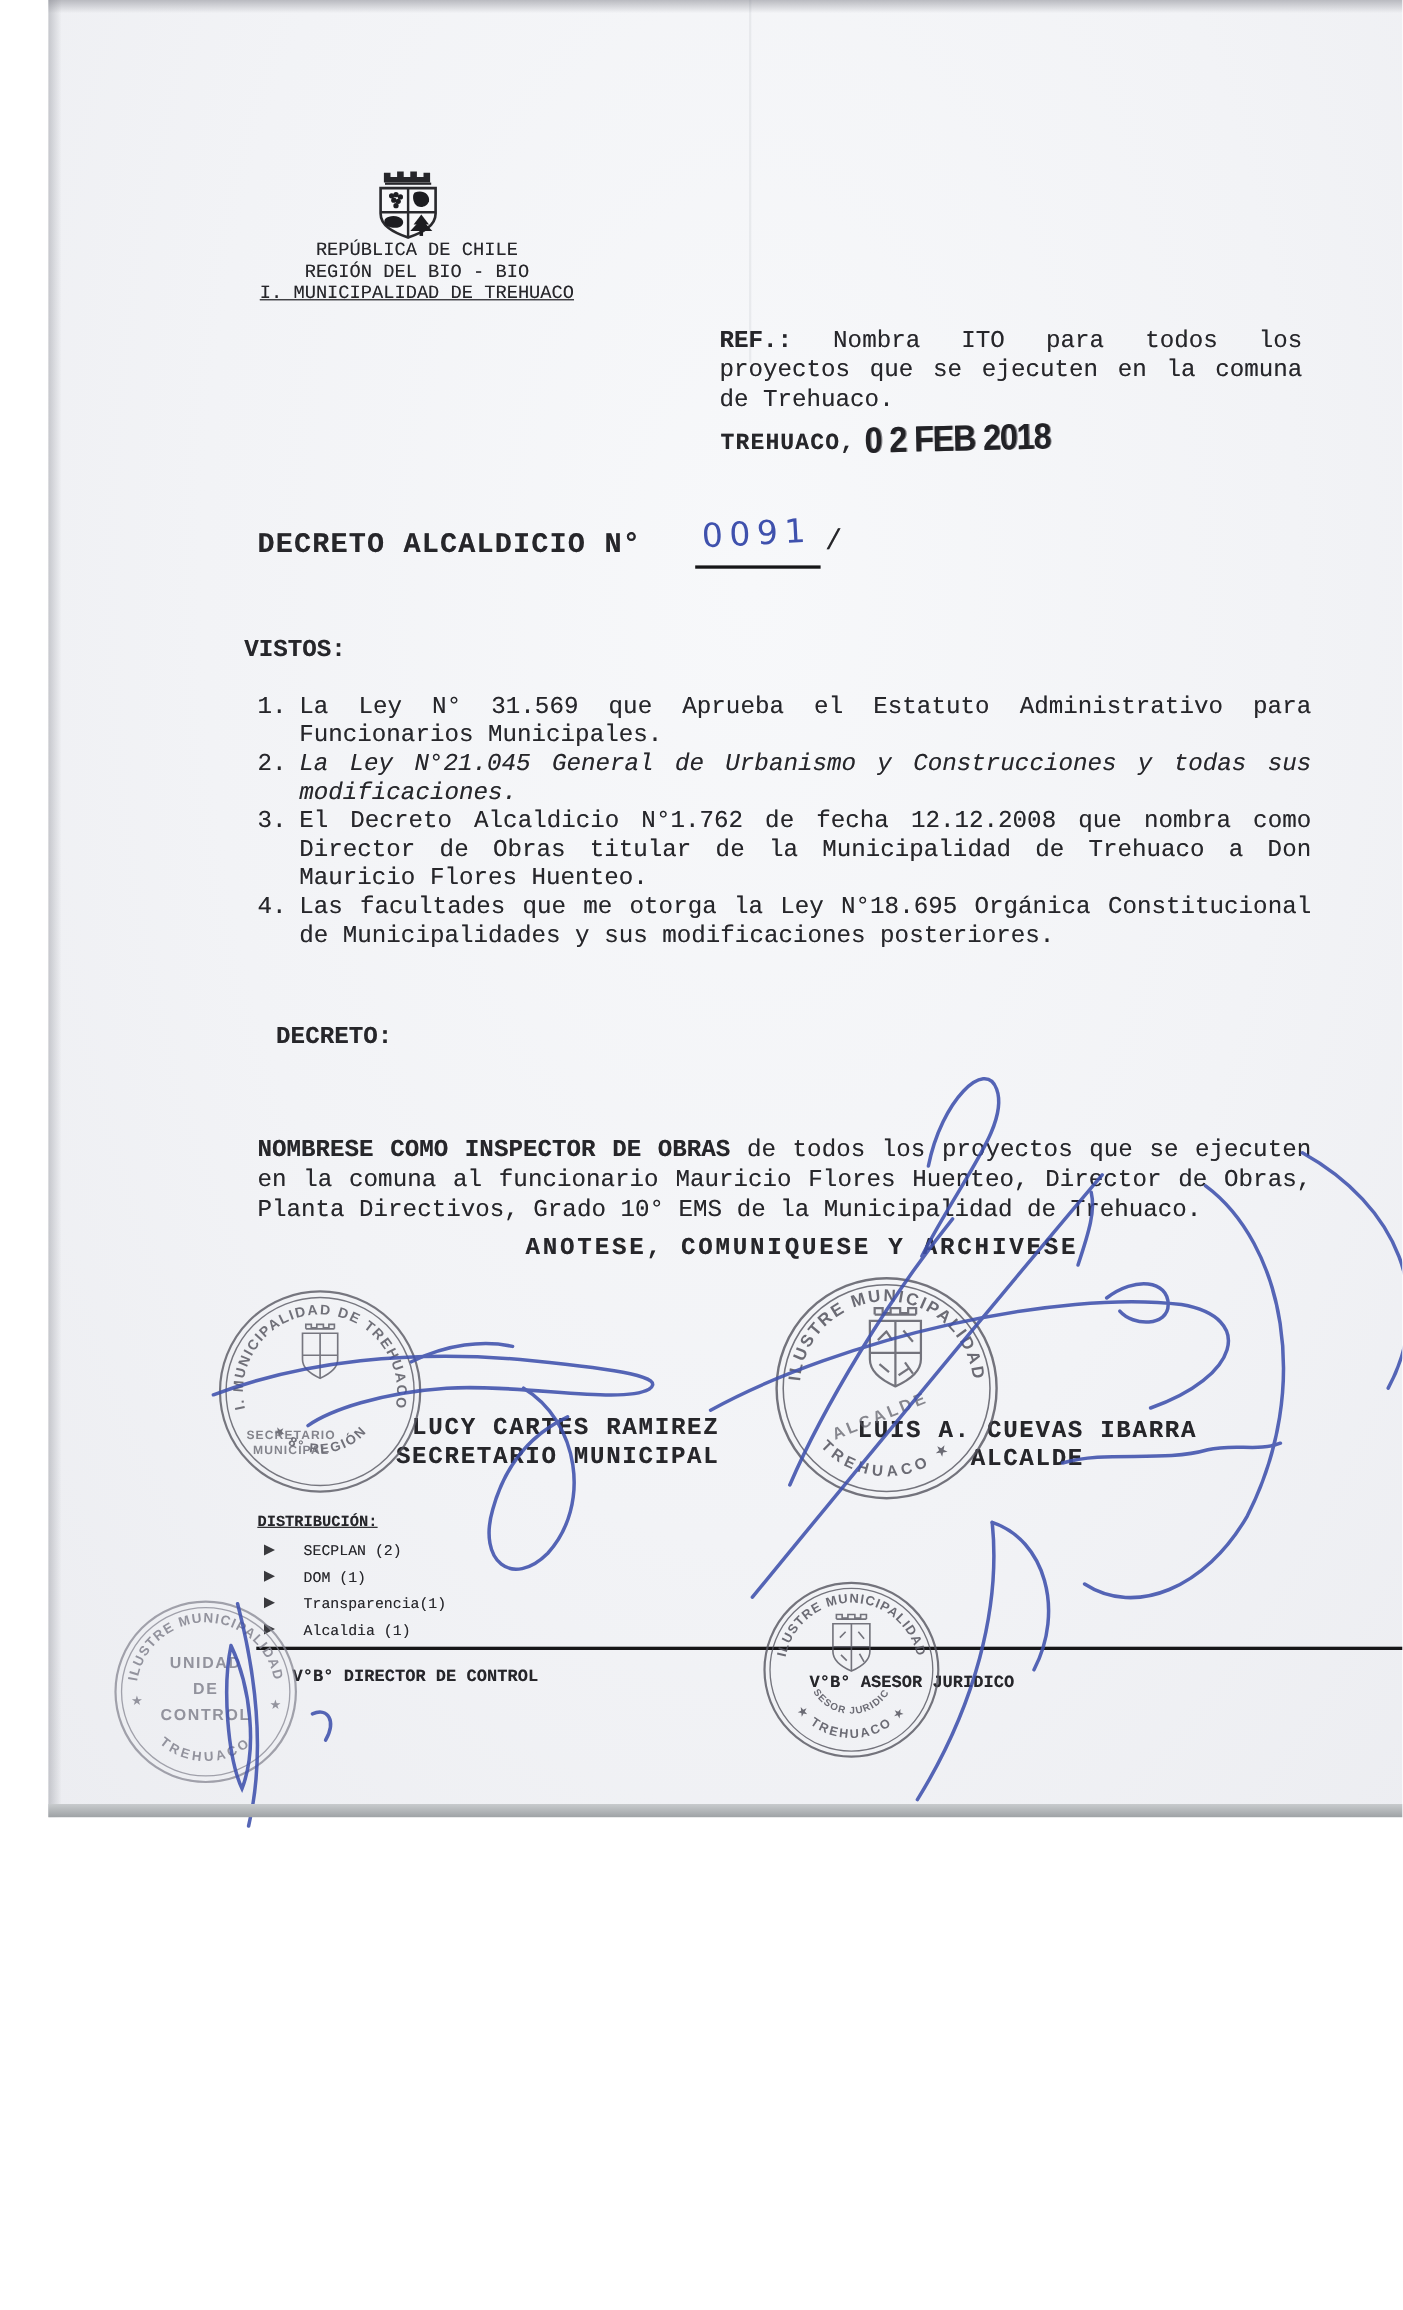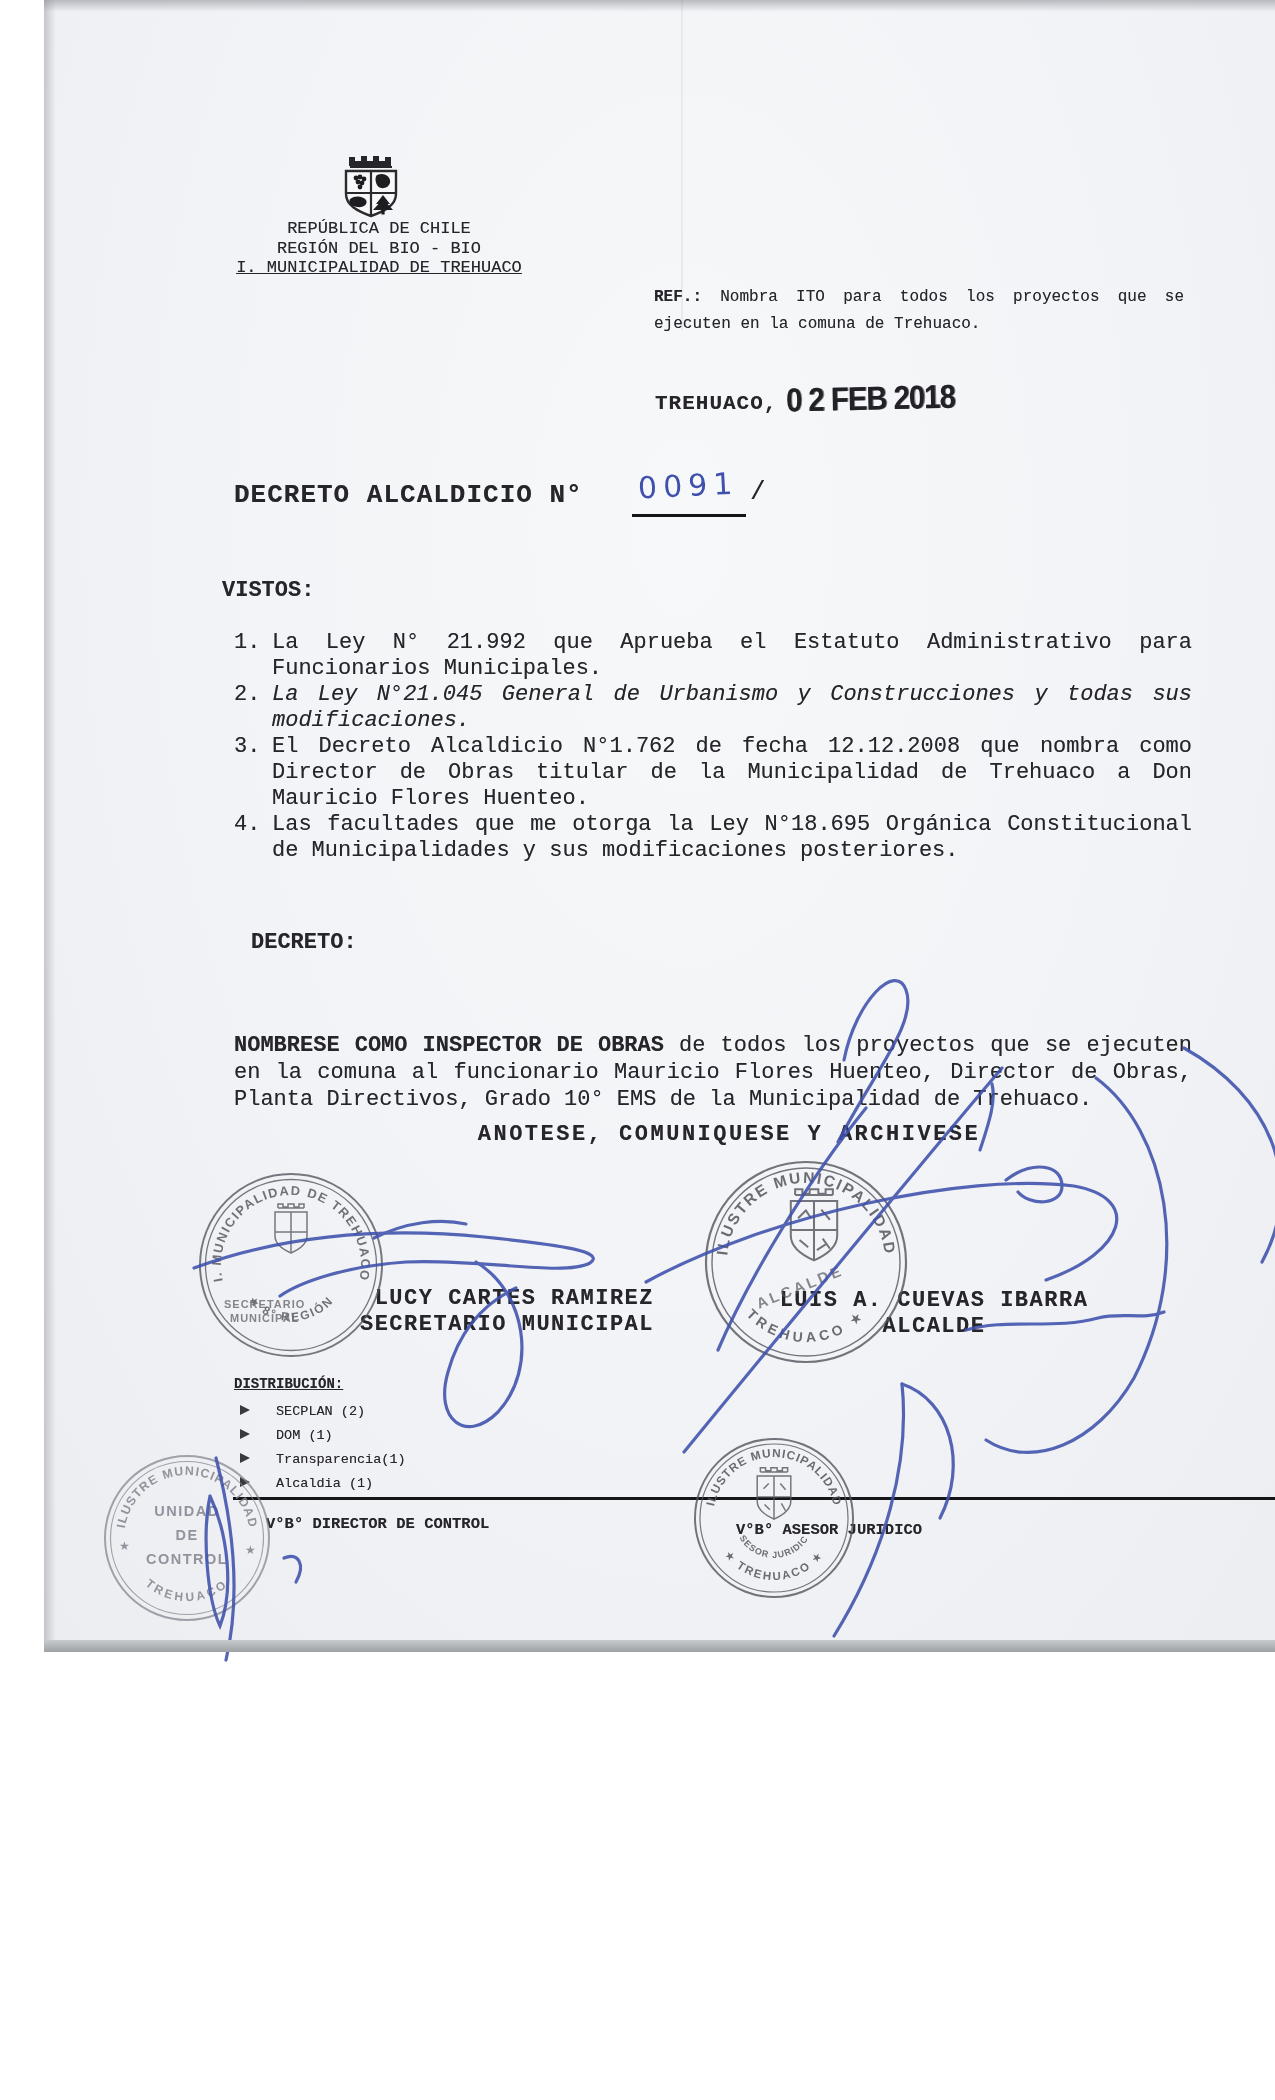--- a/index.html
+++ b/index.html
@@ -59,41 +59,41 @@
         </g>
       </g>
     </svg>
 
     <div class="abs mono ink" style="left:180px;top:219px;width:310px;font-size:17px;line-height:19.5px;text-align:center;">
       <div>REPÚBLICA DE CHILE</div>
       <div>REGIÓN DEL BIO - BIO</div>
       <div style="text-decoration:underline;">I. MUNICIPALIDAD DE TREHUACO</div>
     </div>
 
-    <div class="abs mono ink just" style="left:610px;top:284px;width:530px;font-size:16px;line-height:27px;">
+    <div class="abs mono ink just" style="left:610px;top:296px;width:530px;font-size:22px;line-height:27px;">
       <span class="b">REF.:</span><span> Nombra ITO para todos los proyectos que se ejecuten en la comuna de Trehuaco.</span>
     </div>
 
     <div class="abs mono b ink" style="left:611px;top:392px;font-size:21px;letter-spacing:1px;">TREHUACO,</div>
     <div class="abs" style="left:746px;top:383px;font-family:'Liberation Sans','DejaVu Sans',sans-serif;
          font-weight:900;font-size:28px;color:#222226;letter-spacing:-1px;
          transform:scale(1.05,1.18) rotate(-1.2deg);text-shadow:1px 0 0 rgba(30,30,36,.55);">0 2 FEB 2018</div>
 
     <div class="abs mono b ink" style="left:190px;top:480px;font-size:26px;letter-spacing:1px;">DECRETO ALCALDICIO N°</div>
     <div class="abs" style="left:594px;top:468px;font-family:'DejaVu Sans',sans-serif;font-size:30px;
          color:#3f51ad;letter-spacing:6px;transform:rotate(-3deg);">0091</div>
     <div class="abs hline" style="left:588px;top:514px;width:114px;height:2.5px;"></div>
     <div class="abs mono ink" style="left:706px;top:477px;font-size:26px;">/</div>
 
     <div class="abs mono b ink" style="left:178px;top:578px;font-size:22px;">VISTOS:</div>
 
     <div class="abs mono ink" style="left:190px;top:630px;width:958px;font-size:22px;line-height:26px;">
       <div class="vrow">
         <span class="num">1.</span>
-        <span class="vtxt" style="max-width:920px;">La Ley N° 21.992 que Aprueba el Estatuto Administrativo para Funcionarios Municipales.</span>
+        <span class="vtxt" style="max-width:920px;">La Ley N° 31.569 que Aprueba el Estatuto Administrativo para Funcionarios Municipales.</span>
       </div>
       <div class="vrow">
         <span class="num">2.</span>
         <span class="vtxt" style="max-width:920px;font-style:italic;">La Ley N°21.045 General de Urbanismo y Construcciones y todas sus modificaciones.</span>
       </div>
       <div class="vrow">
         <span class="num">3.</span>
         <span class="vtxt" style="max-width:920px;">El Decreto Alcaldicio N°1.762 de fecha 12.12.2008 que nombra como Director de Obras titular de la Municipalidad de Trehuaco a Don Mauricio Flores Huenteo.</span>
       </div>
       <div class="vrow">

